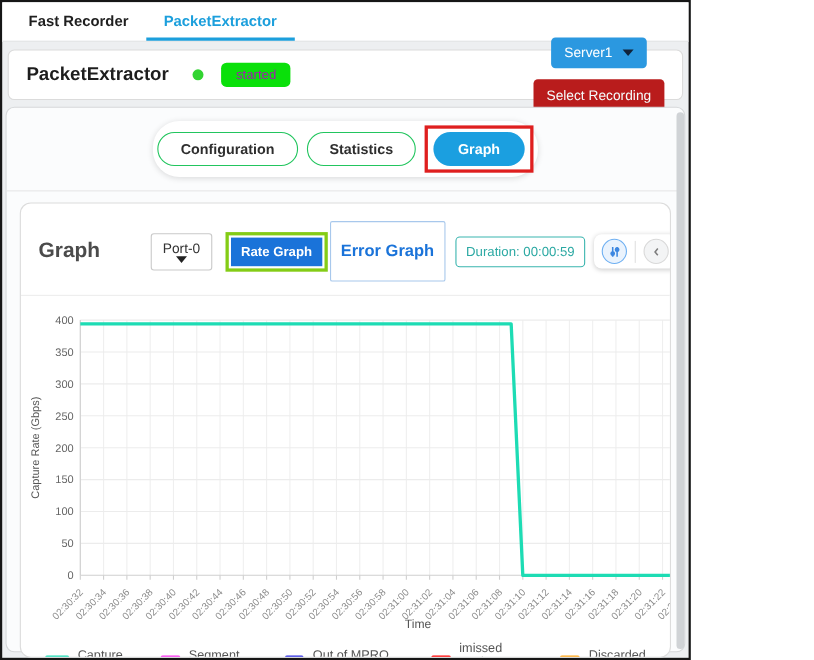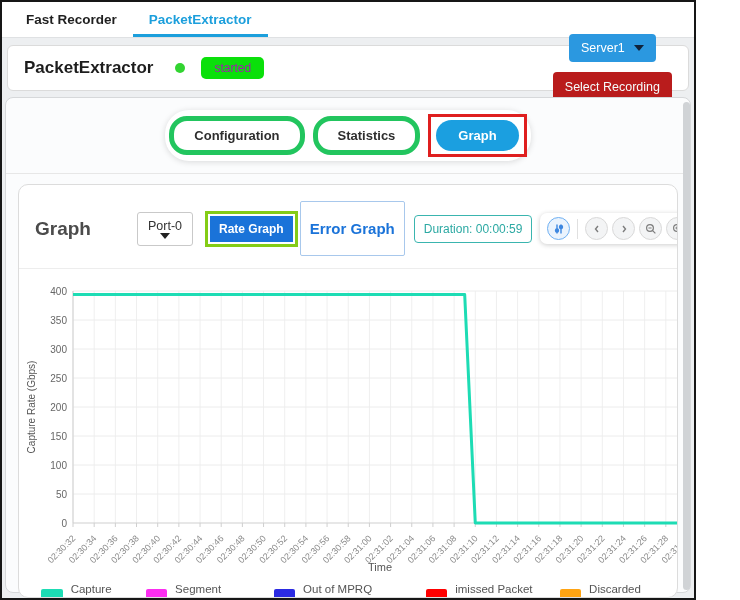--- a/index.html
+++ b/index.html
@@ -1,39 +1,39 @@
 <!DOCTYPE html>
 <html><head>
 <meta charset="utf-8">
 <style>
   * { box-sizing: border-box; margin: 0; padding: 0; }
   html,body { background:#fff; }
   body { font-family: "Liberation Sans", sans-serif; }
-  .page { width:696px; height:600px; border:2px solid #161616; background:#edeff1; position:relative; overflow:hidden; }
+  .page { width:628px; height:600px; border:2px solid #161616; background:#edeff1; position:relative; overflow:hidden; }
 
   
   .topbar { height:36px; background:#fff; border-bottom:1px solid #dfe1e3; display:flex; align-items:stretch; padding-left:8px; }
   .top-tab { display:flex; align-items:center; padding:0 16px; font-size:13.5px; font-weight:bold; color:#1f1f1f; cursor:pointer; }
   .top-tab.active { color:#1c9fdc; box-shadow: inset 0 -3px 0 #1c9fdc; }
 
   
   .header-card { margin:7px 5px 0 5px; height:46px; background:#fff; border:1px solid #dbdbdb; border-radius:6px; display:flex; align-items:center; padding:0 16px; }
   .header-title { font-size:17px; font-weight:bold; color:#1d1d1d; }
   .status-dot { width:10px; height:10px; border-radius:50%; background:#32d431; margin-left:22px; }
   .status-badge { margin-left:16px; background:#0ae00a; color:#a21caf; font-size:12px; padding:4px 13px; border-radius:5px;text-align:right; }
   .header-right { margin-left:auto; display:flex; gap:10px; align-items:center;flex-direction:column; }
   .server-btn { background:#2b98e0; color:#fff; font-size:12.5px; padding:7px 12px; border-radius:4px; border:none; display:flex; align-items:center; gap:9px; cursor:pointer; }
   .tri-down { width:0; height:0; border-left:5px solid transparent; border-right:5px solid transparent; border-top:6px solid #10233b; }
   .select-recording-btn { background:#b91c1c; color:#f5fbfb; font-size:12.5px; padding:8px 12px; border-radius:4px; border:none; cursor:pointer; }
 
   
   .content-card { margin:6px 3px 0 3px; background:#fbfcfd; border:1px solid #d6d8da; border-radius:8px; height:496px; position:relative; }
   .pill-row { padding-top:12px; display:flex; justify-content:center; }
   .pill-group { background:#fff; border-radius:24px; box-shadow:0 1px 6px rgba(0,0,0,.14); padding:4px; display:flex; align-items:center; gap:8px; }
-  .pill { background:#fff; border:5px solid #22c55e; border-radius:18px; padding:7px 20px; font-size:13px; font-weight:bold; color:#2e2e2e; cursor:pointer; }
+  .pill { background:#fff; border:1px solid #22c55e; border-radius:18px; padding:7px 20px; font-size:13px; font-weight:bold; color:#2e2e2e; cursor:pointer; }
   .red-box { border:3px solid #df1f1f; padding:3px 5px; }
   .pill-graph { background:#1b9fe0; color:#fff; border:none; padding:8px 22px; border-radius:18px; font-size:13px; font-weight:bold; cursor:pointer; }
   .section-divider { margin-top:12px; border-top:1px solid #e7e7e7; }
 
   
   .graph-card { margin:10px 12px; background:#fff; border:1px solid #dcdcdc; border-radius:10px; height:414px; overflow:hidden; }
   .graph-header { display:flex; align-items:center; padding:16px 14px 12px 16px; border-bottom:1px solid #ededed; white-space:nowrap; }
   .graph-title { font-size:19px; font-weight:bold; color:#4b4b4b; margin-right:46px; }
   .port-select { border:1px solid #c9c9c9; border-radius:3px; width:92px; padding:6px 10px; font-size:12.5px; color:#333; display:flex; align-items:center; justify-content:space-between; margin-right:12px; background:#fff; cursor:pointer;flex-direction:column; }
   .port-select .tri-down { border-top-color:#222; }

